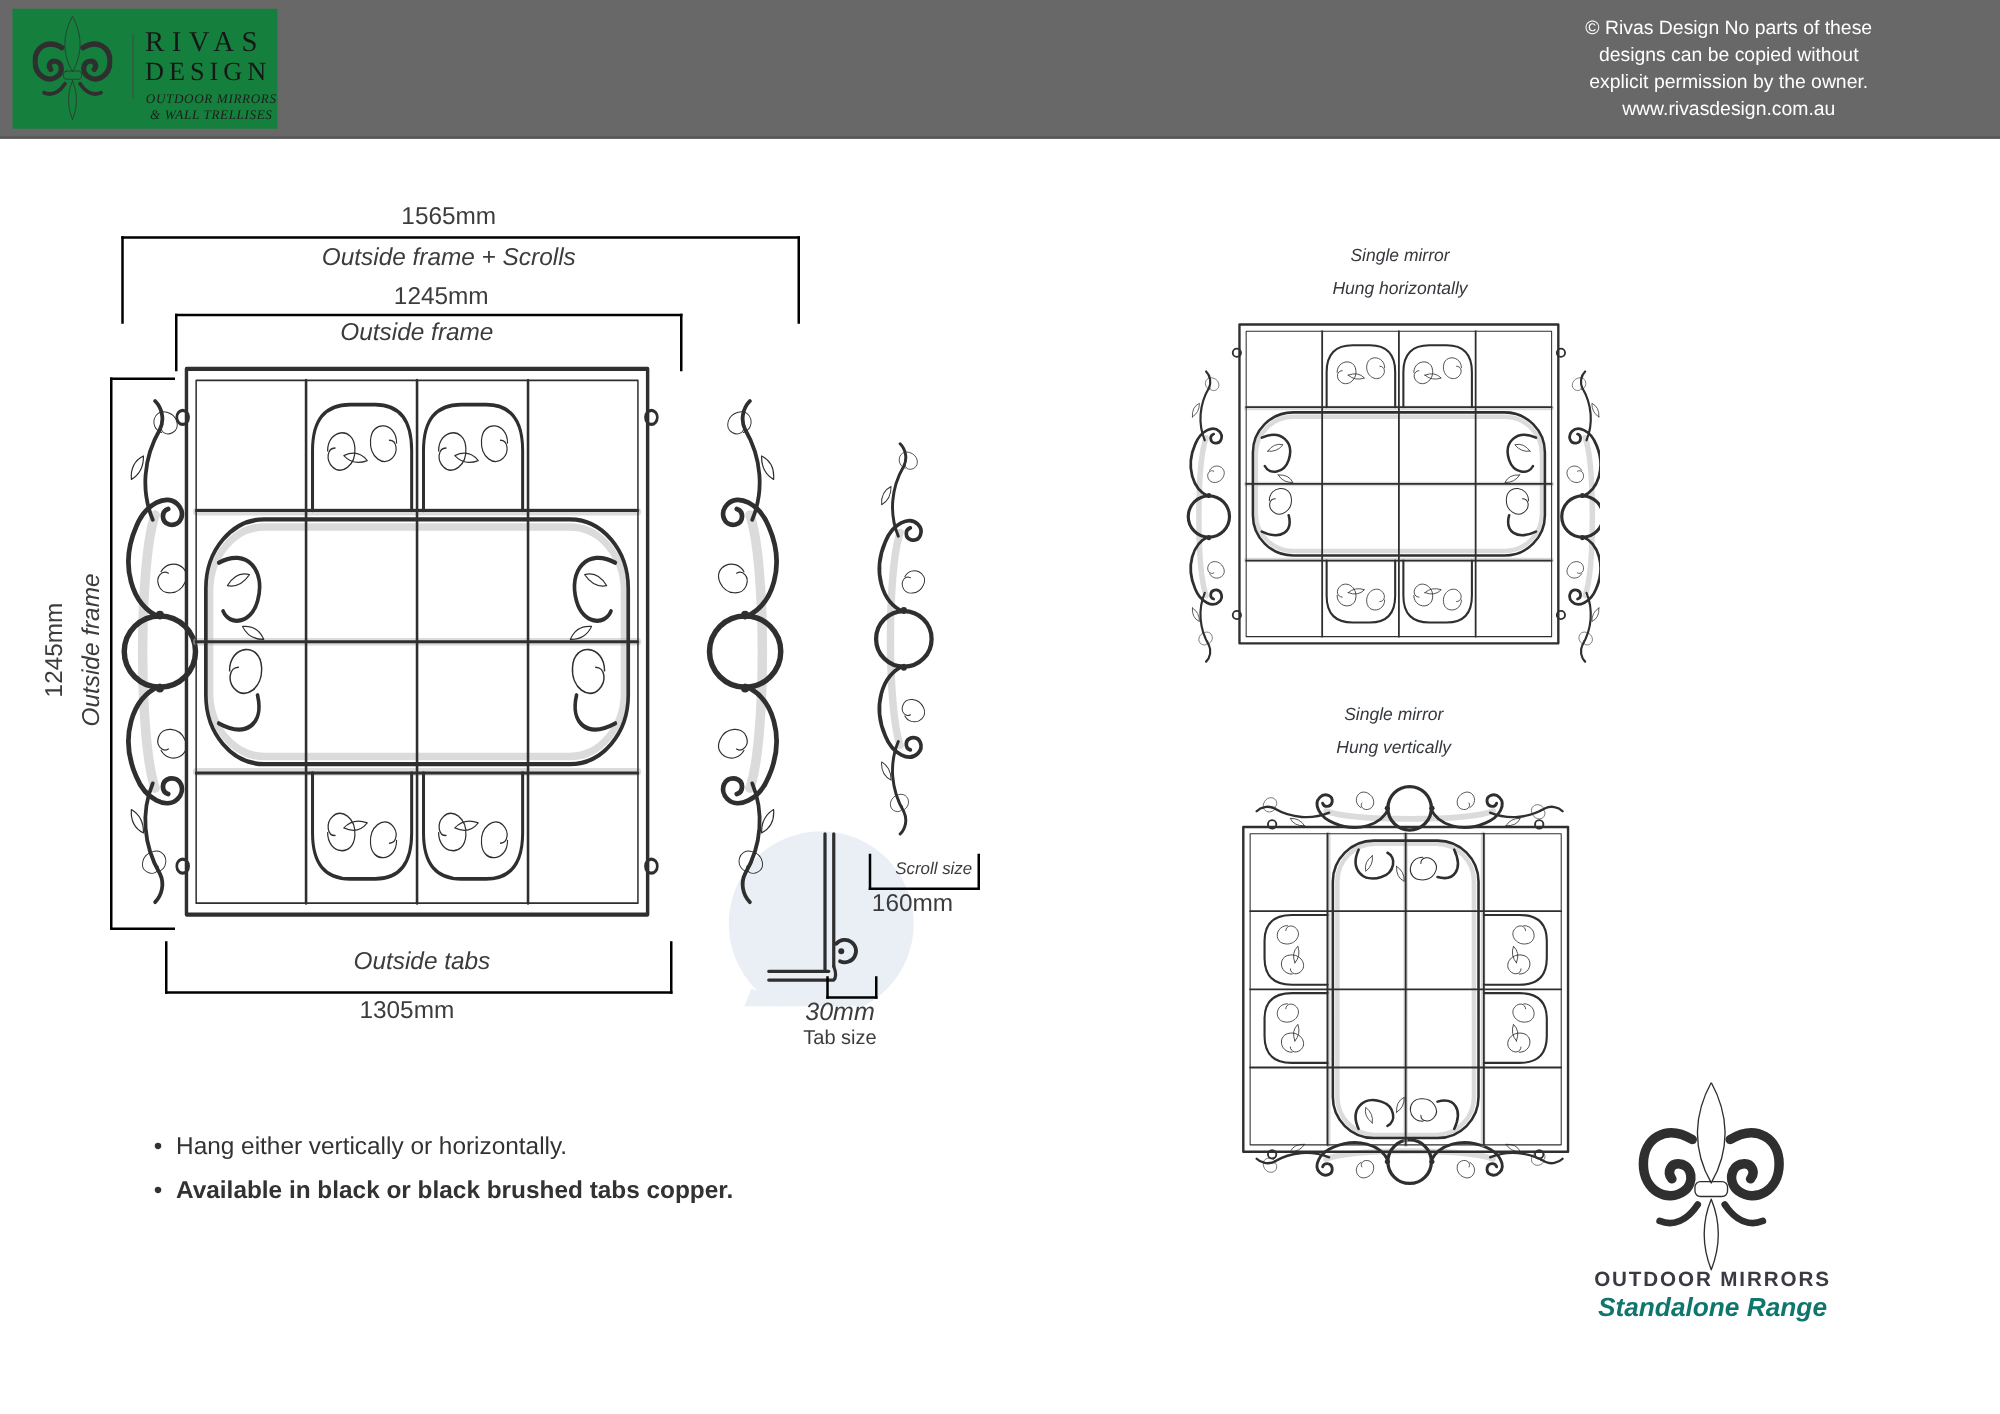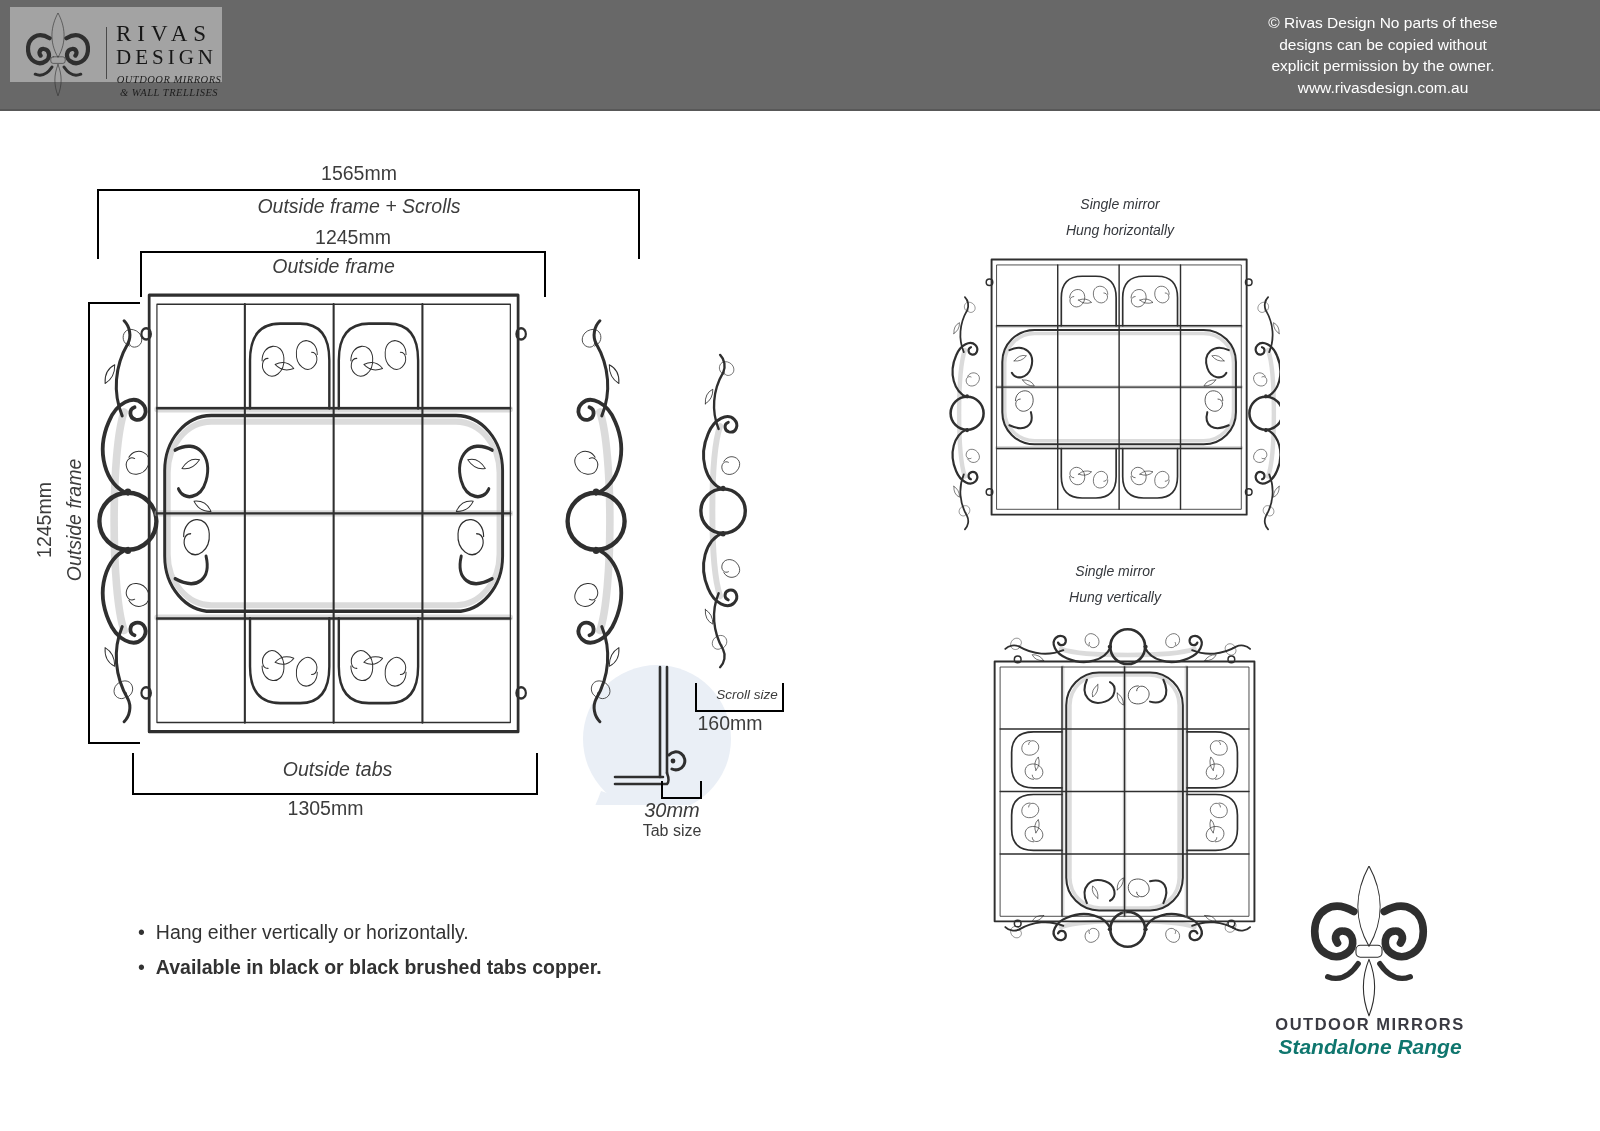--- a/index.html
+++ b/index.html
@@ -1,20 +1,20 @@
 <!DOCTYPE html>
 <html><head>
 <meta charset="utf-8">
 <style>
   html,body{margin:0;padding:0;background:#fff;width:1600px;height:1131px;overflow:hidden;
     font-family:"Liberation Sans","DejaVu Sans",sans-serif;position:relative;}
   .abs{position:absolute;}
   
   .hdr{position:absolute;left:0;top:0;width:1600px;height:109px;background:#686868;border-bottom:2px solid #585858;}
-  .logo-box{position:absolute;left:10px;top:7px;width:212px;height:75px;background:#a3a3a3;}
+  .logo-box{position:absolute;left:10px;top:7px;width:212px;height:96px;background:#15803d;}
   .logo-fleur{position:absolute;left:16px;top:6px;color:#161616;}
   .logo-div{position:absolute;left:96px;top:20px;width:1px;height:52px;background:#4a4a4a;}
   .brand{position:absolute;left:106px;top:14px;width:106px;color:#171717;
     font-family:"Liberation Serif","DejaVu Serif",serif;}
   .brand .l1{font-size:23px;letter-spacing:6px;line-height:25px;}
   .brand .l2{font-size:21px;letter-spacing:4px;line-height:23px;}
   .tagline{position:absolute;left:100px;top:66px;width:118px;color:#1d1d1d;text-align:center;
     font-family:"Liberation Serif","DejaVu Serif",serif;font-style:italic;font-size:10.5px;line-height:13px;letter-spacing:0.5px;}
   .hdr-title{position:absolute;left:240px;top:38px;display:flex;gap:9px;color:#ffffff;font-size:29px;white-space:nowrap;}
   .hdr-title .t1{font-weight:700;}
@@ -31,21 +31,21 @@
   .brk.orange{border-color:#c8882f;}
   .brk.green{border-color:#76a33b;}
   .brk.top{border-top:2px solid;border-left:2px solid;border-right:2px solid;}
   .brk.bottom{border-bottom:2px solid;border-left:2px solid;border-right:2px solid;}
   .brk.left{border-left:2px solid;border-top:2px solid;border-bottom:2px solid;}
   .scroll-size-lbl{display:block;width:100%;text-align:center;font-style:italic;font-size:13.5px;color:#3c3c3c;line-height:24px;}
   
   .variant-title{position:absolute;text-align:center;font-style:italic;font-size:14px;color:#35383d;line-height:26px;}
   .variant-title span{display:block;}
   
-  .notes{position:absolute;left:123px;top:906px;list-style:none;margin:15px;padding:0;}
+  .notes{position:absolute;left:123px;top:906px;list-style:none;margin:0;padding:0;}
   .notes li{font-size:19.5px;color:#323232;margin-bottom:12px;display:flex;align-items:baseline;}
   .notes li::before{content:"•";margin-right:11px;font-size:19.5px;}
   .notes li.b span{font-weight:700;}
   
   .wm-fleur{position:absolute;left:1310px;top:866px;color:#c8c8cc;}
   .fl1{position:absolute;left:1245px;top:1015px;width:250px;text-align:center;
     font-size:16.5px;font-weight:600;letter-spacing:1.5px;color:#3a3a42;}
   .fl2{position:absolute;left:1245px;top:1035px;width:250px;text-align:center;
     font-size:21px;font-weight:700;font-style:italic;color:#0f766e;}
   

